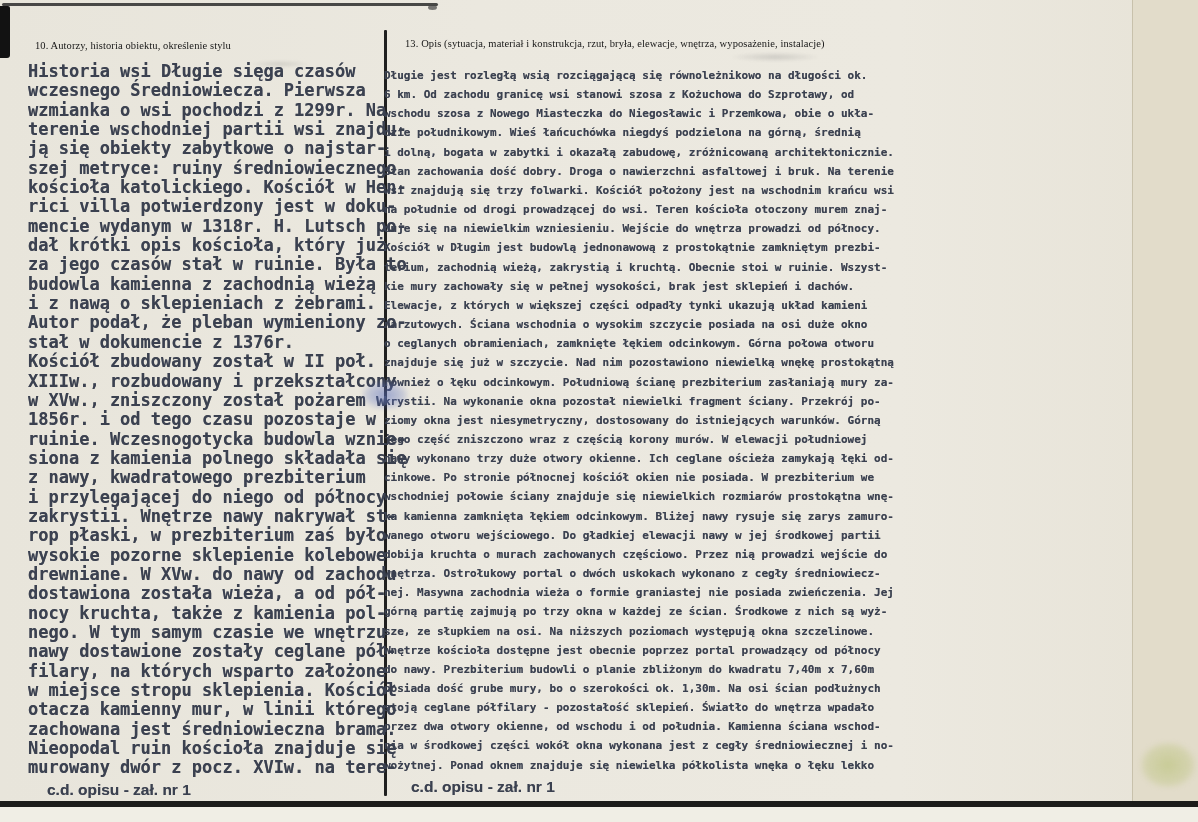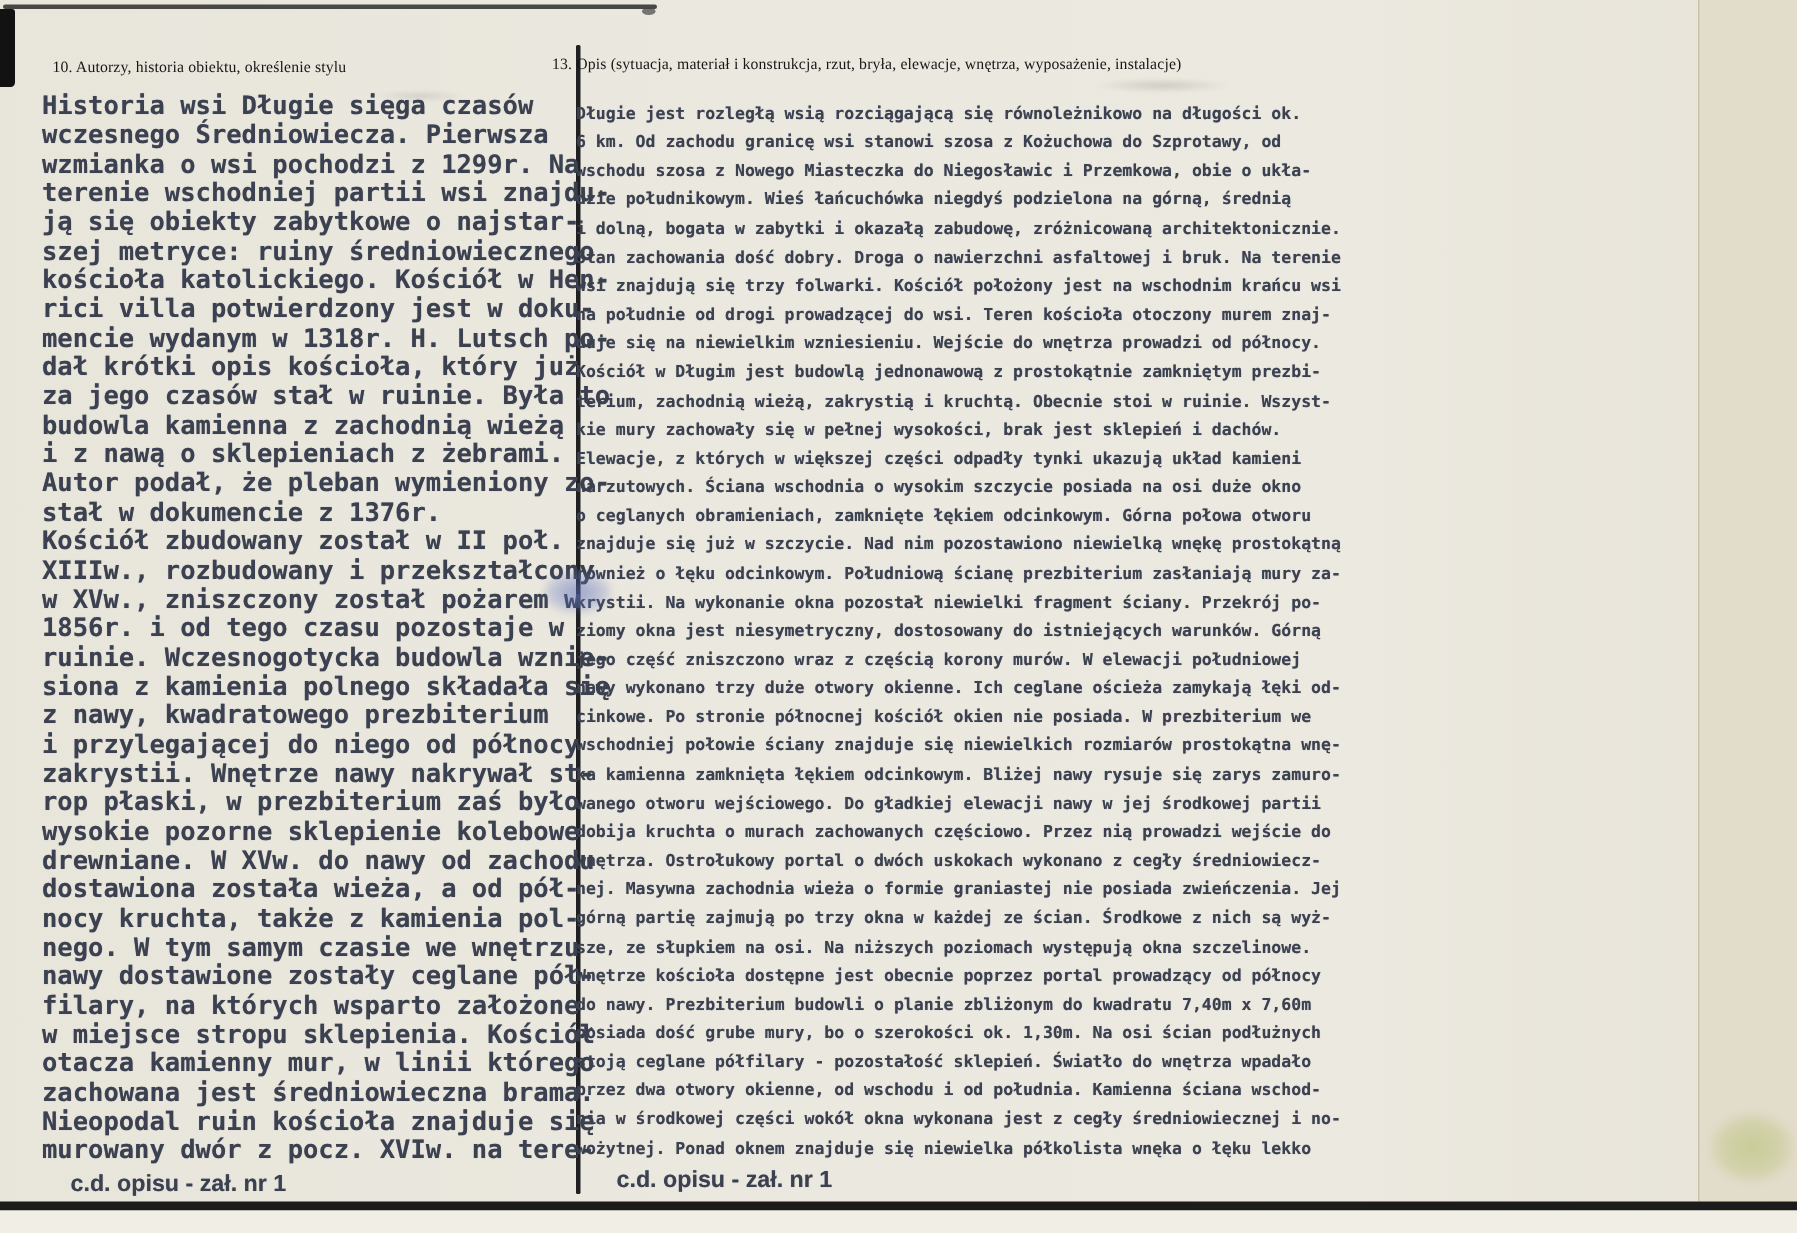--- a/index.html
+++ b/index.html
@@ -29,21 +29,21 @@
     background:radial-gradient(ellipse,rgba(120,120,120,.2),rgba(120,120,120,0) 70%);filter:blur(1px);}
   
   .divider{position:absolute;left:384px;top:30px;width:3px;height:766px;background:#202020;border-radius:1px;}
   
   .form-header{
     position:absolute;
     font-family:"Liberation Serif", serif;
     font-size:10.5px;color:#171717;letter-spacing:.1px;white-space:nowrap;
   }
   .hdr-left{left:35px;top:40px;}
-  .hdr-right{left:368px;top:38px;text-align:center;}
+  .hdr-right{left:405px;top:38px;text-align:center;}
   
   .typewriter{
     position:absolute;margin:0;
     font-family:"DejaVu Sans Mono","Liberation Mono",monospace;
     font-weight:700;color:#3b4150;white-space:pre;
     text-shadow:0 0 .5px rgba(59,65,80,.55);
   }
   .tw-left{left:28px;top:62px;font-size:17px;line-height:19.35px;}
   .tw-right{left:384px;top:66px;font-size:11px;line-height:19.15px;}
   .note{

